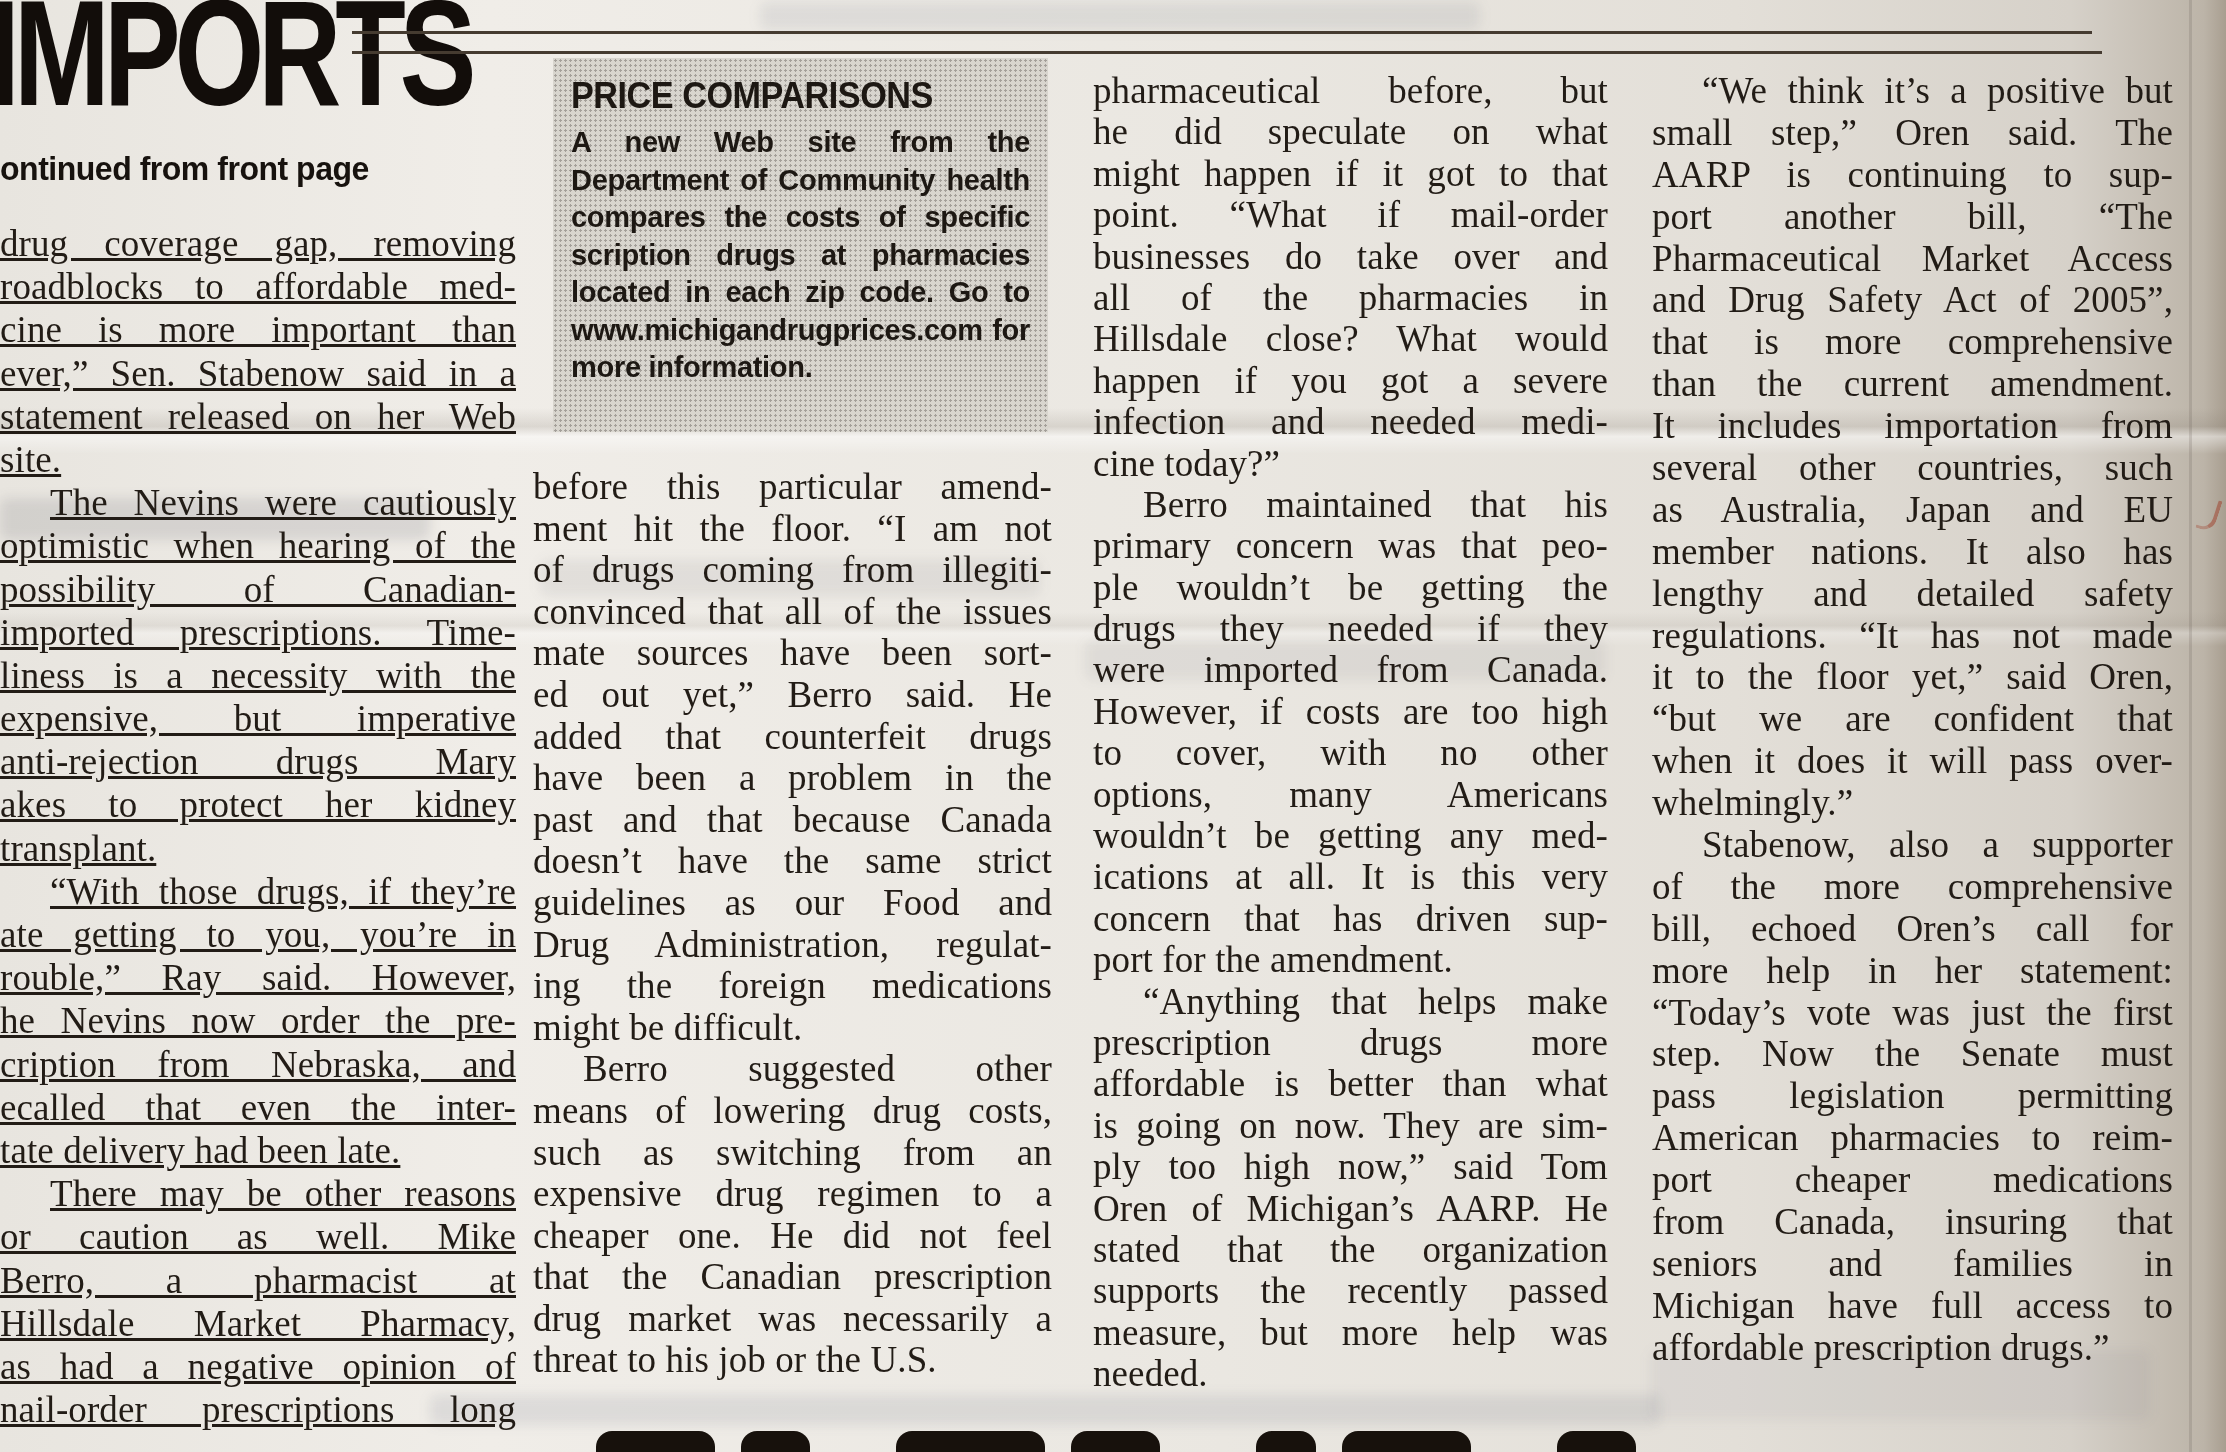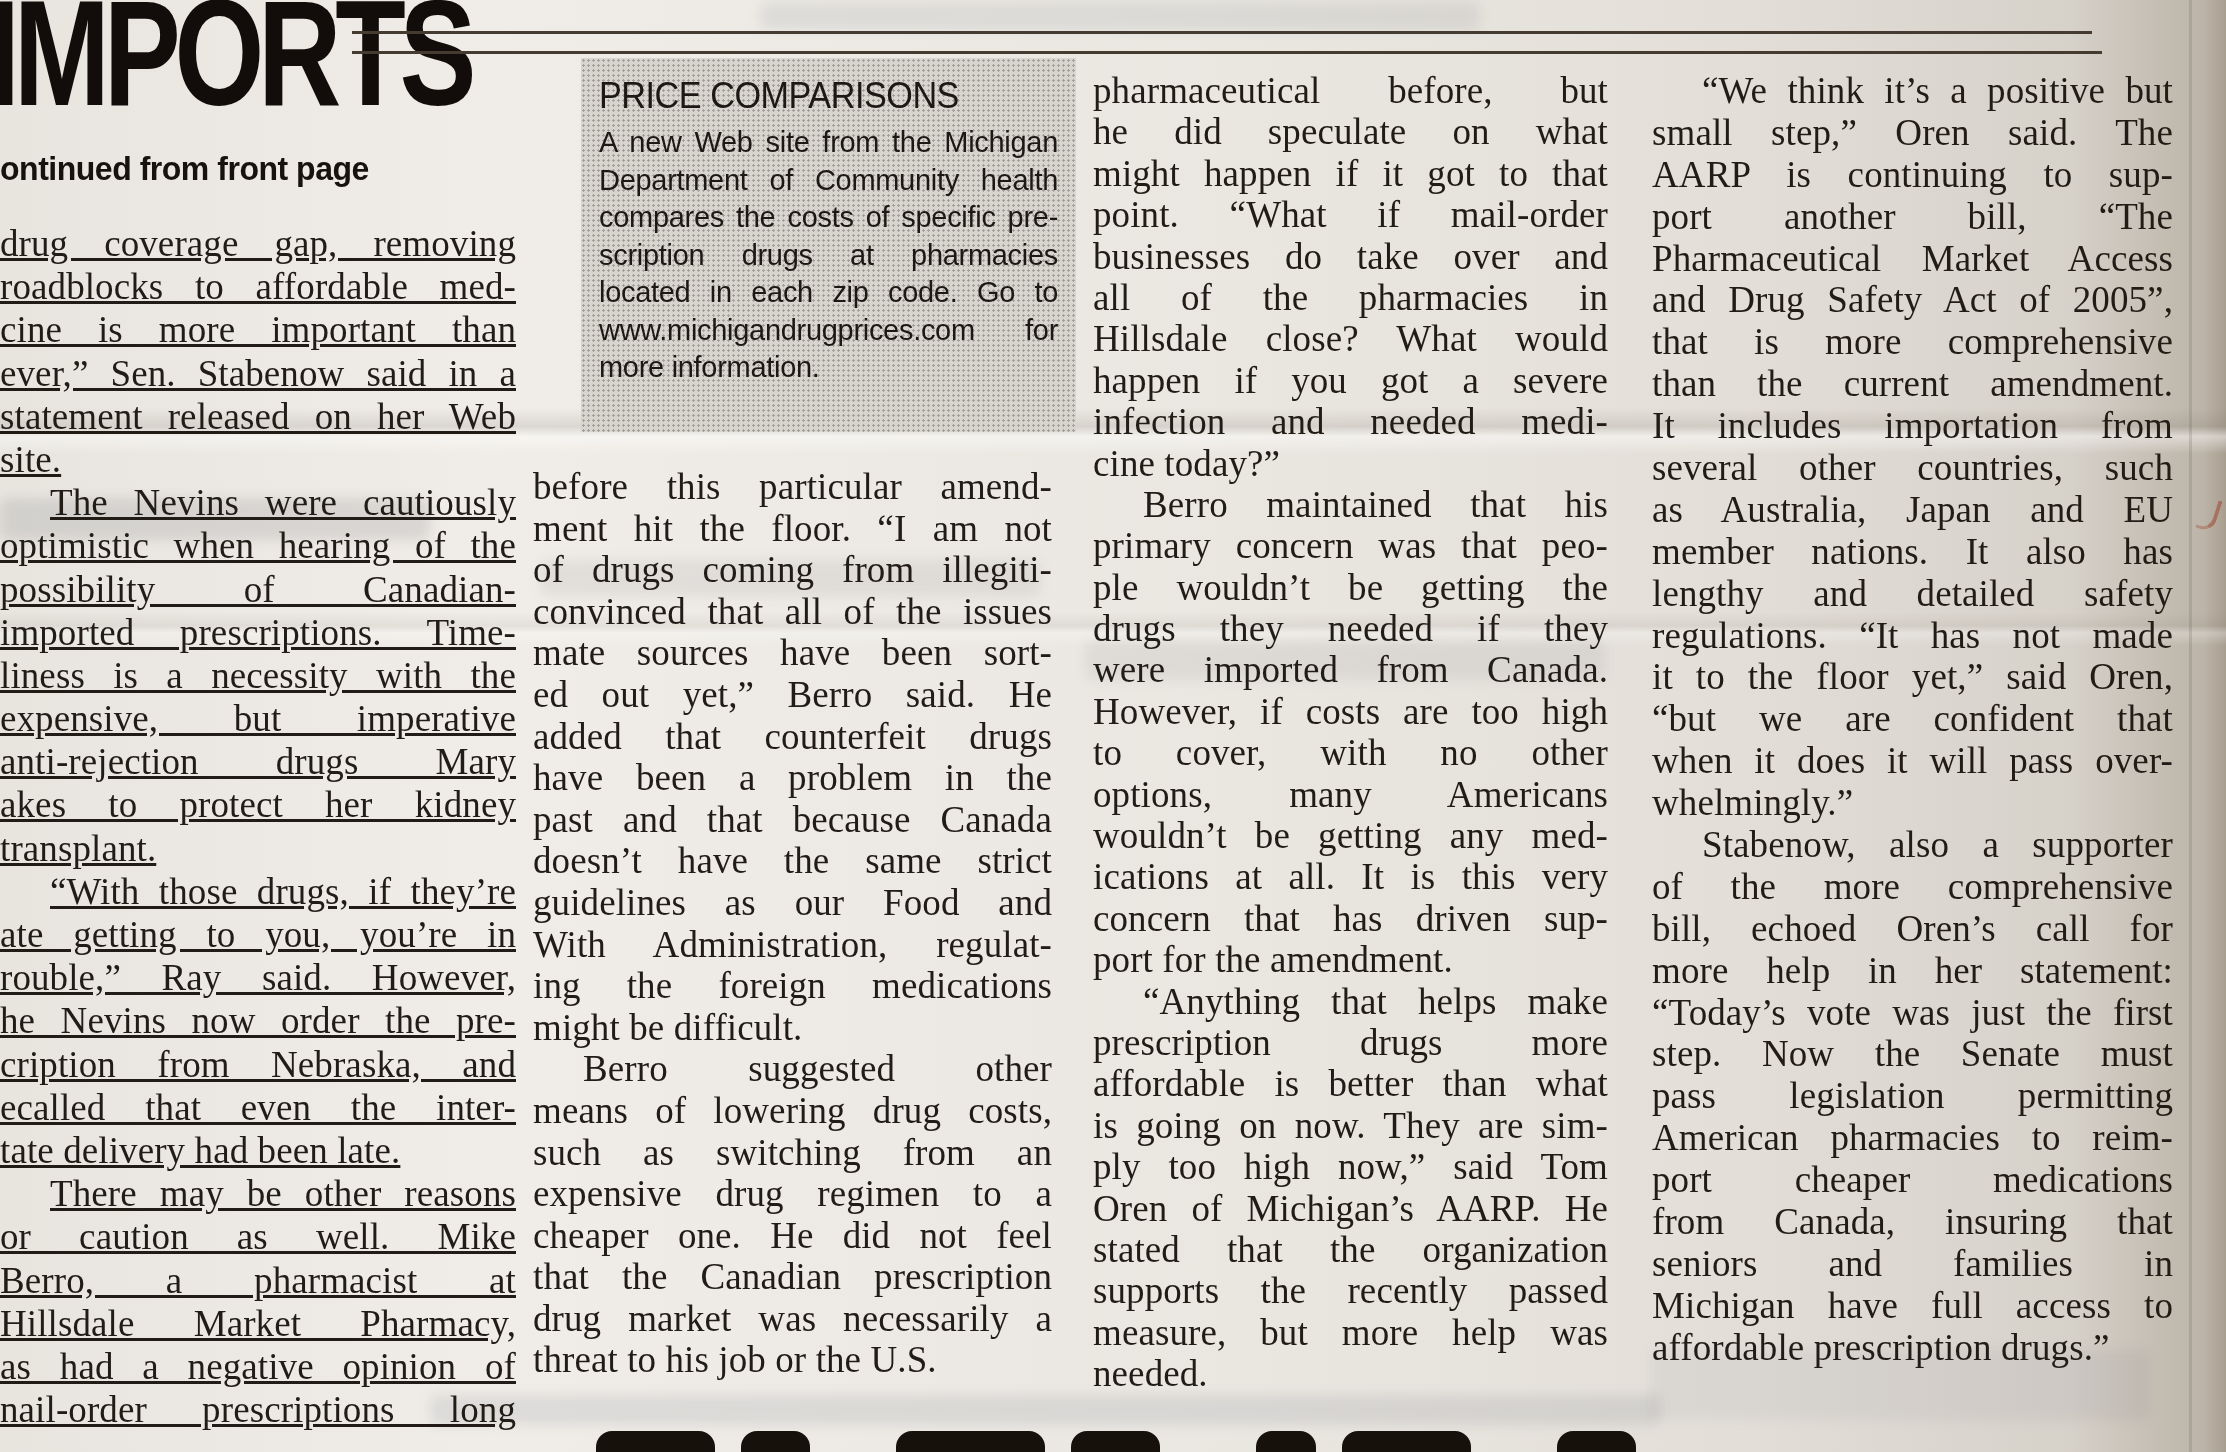--- a/index.html
+++ b/index.html
@@ -34,21 +34,21 @@
   .rule{position:absolute;height:3px;background:#453b30;}
   .rule.r1{left:352px;top:31px;width:1740px;}
   .rule.r2{left:352px;top:51px;width:1750px;}
   
   .pricebox{
     position:absolute;left:553px;top:58px;width:495px;height:374px;
     background-color:#d8d5ce;
     background-image:radial-gradient(circle, rgba(62,56,50,.34) 1.2px, transparent 1.4px);
     background-size:5px 5px;
     box-sizing:border-box;padding:14px 18px 17px 18px;
-    font-family:"Liberation Sans", sans-serif;font-weight:normal;color:#1d1813;margin-left:28px;
+    font-family:"Liberation Sans", sans-serif;font-weight:bold;color:#1d1813;
   }
   .pricebox-title{font-size:36px;letter-spacing:-.5px;line-height:48px;transform:scaleX(.95);transform-origin:left top;white-space:nowrap;}
   .pricebox-body{margin-top:4px;}
   .pricebox-body .ln{--lh:37.5px;font-size:29px;line-height:37.5px;height:37.5px;letter-spacing:-.3px;}
   
   .col{position:absolute;font-size:37px;color:#221c16;}
   .col .ln{letter-spacing:.1px;}
   .col1{left:0px;  top:222px;width:516px;--lh:43.2px;line-height:43.2px;text-decoration:underline;}
   .col2{left:533px;top:466px;width:519px;--lh:41.6px;line-height:41.6px;}
   .col3{left:1093px;top:70px;width:515px;--lh:41.4px;line-height:41.4px;}
@@ -132,21 +132,21 @@
       <div class="ln just">ment hit the floor. “I am not</div>
       <div class="ln just">of drugs coming from illegiti-</div>
       <div class="ln just">convinced that all of the issues</div>
       <div class="ln just">mate sources have been sort-</div>
       <div class="ln just">ed out yet,” Berro said.  He</div>
       <div class="ln just">added that counterfeit drugs</div>
       <div class="ln just">have been a problem in the</div>
       <div class="ln just">past and that because Canada</div>
       <div class="ln just">doesn’t have the same strict</div>
       <div class="ln just">guidelines as our Food and</div>
-      <div class="ln just">With Administration, regulat-</div>
+      <div class="ln just">Drug Administration, regulat-</div>
       <div class="ln just">ing the foreign medications</div>
       <div class="ln end">might be difficult.</div>
       <div class="ln just ind">Berro suggested other</div>
       <div class="ln just">means of lowering drug costs,</div>
       <div class="ln just">such as switching from an</div>
       <div class="ln just">expensive drug regimen to a</div>
       <div class="ln just">cheaper one.  He did not feel</div>
       <div class="ln just">that the Canadian prescription</div>
       <div class="ln just">drug market was necessarily a</div>
       <div class="ln end">threat to his job or the U.S.</div>

